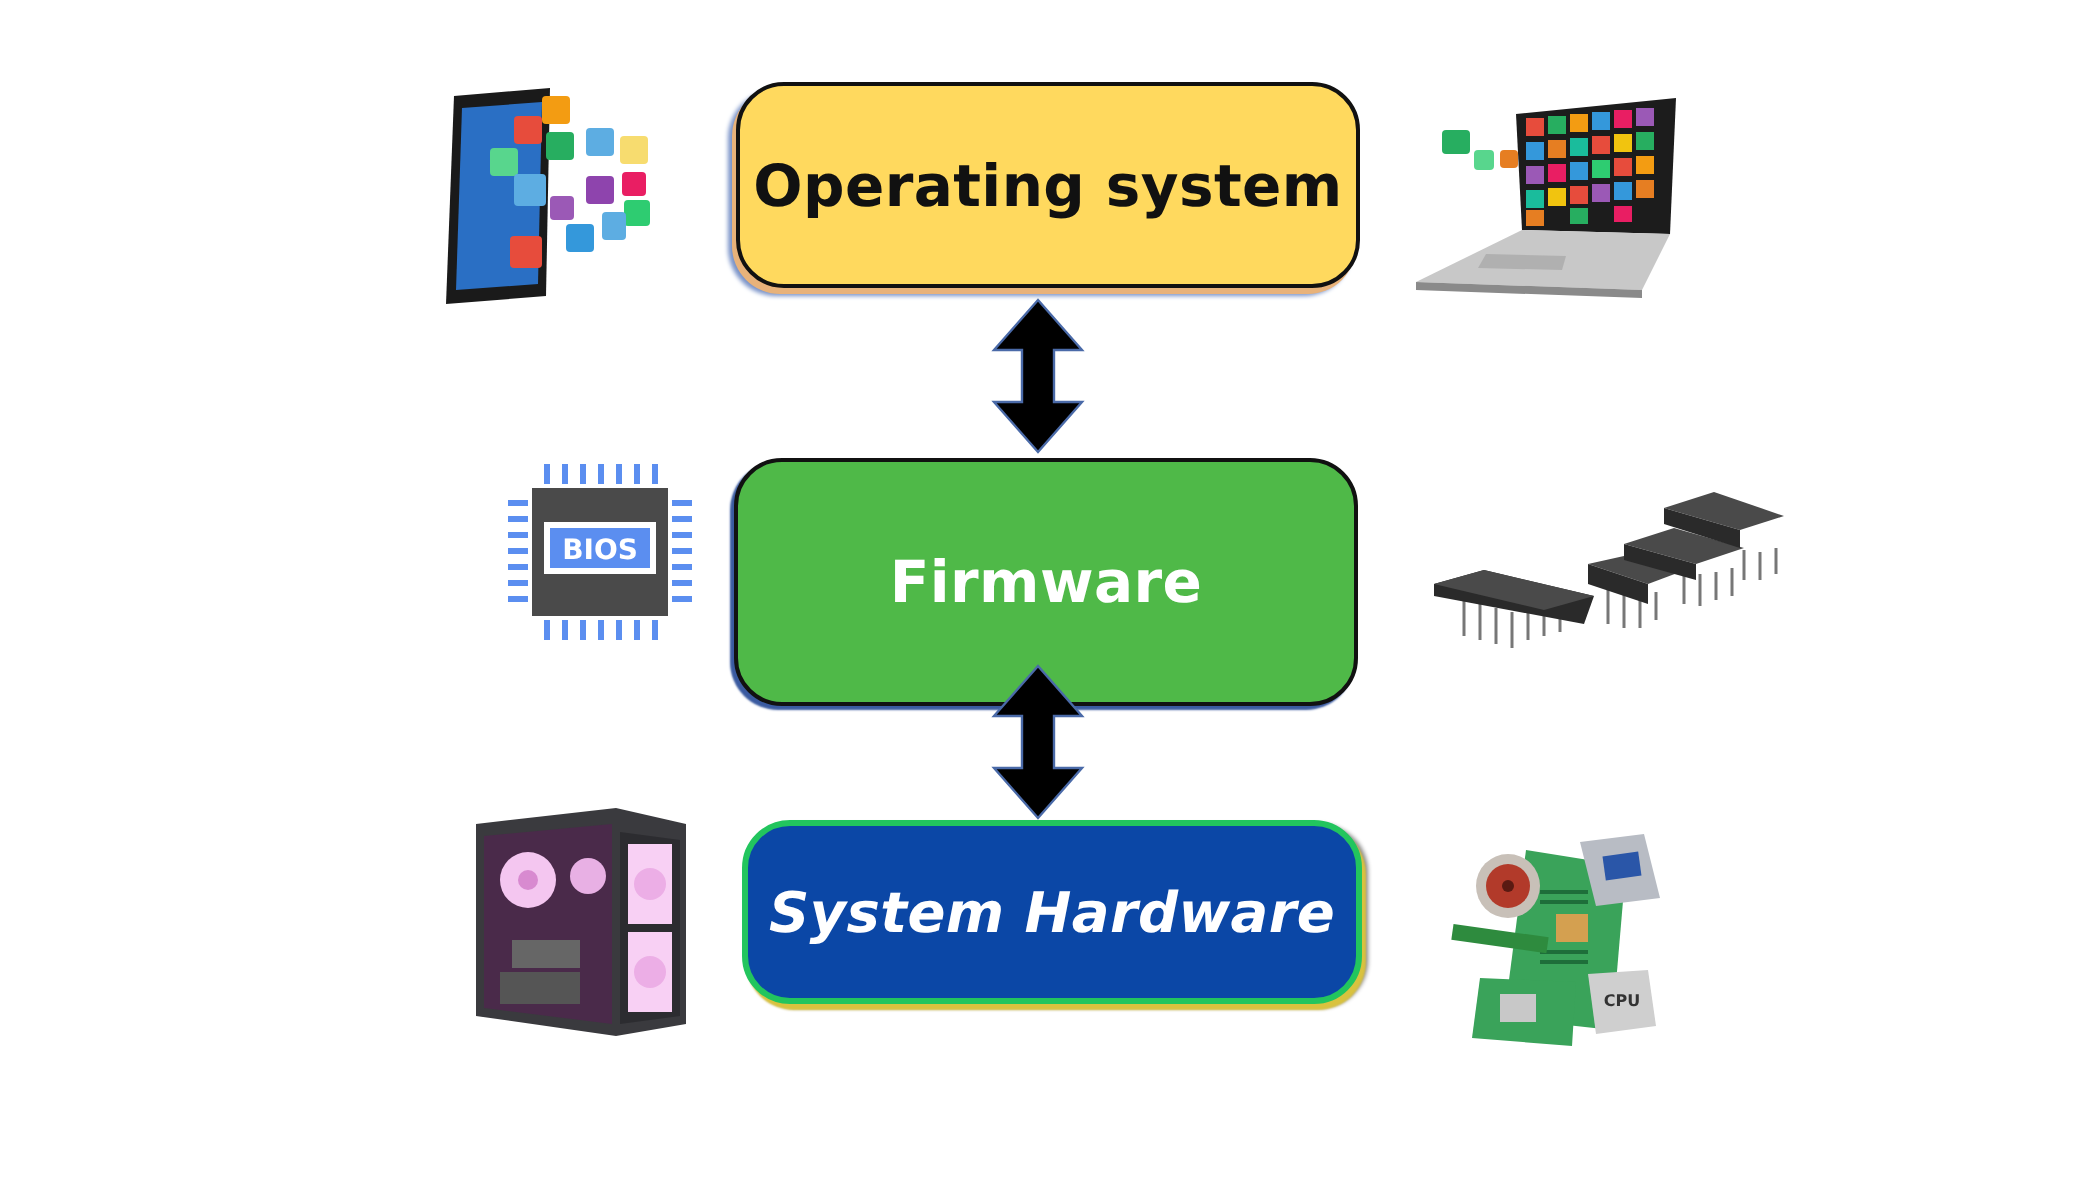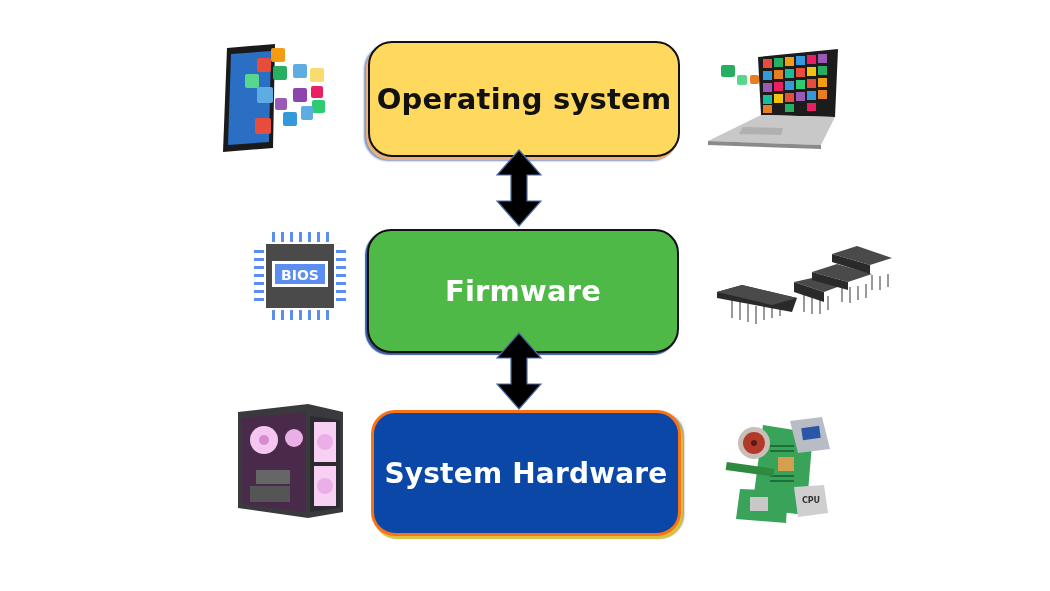--- a/index.html
+++ b/index.html
@@ -2,23 +2,23 @@
 <html><head>
 <meta charset="utf-8">
 <style>
   html, body { margin: 0; padding: 0; background: #ffffff; }
   body { width: 1050px; height: 591px; position: relative; overflow: hidden; font-family: "DejaVu Sans", sans-serif; }
   .box {
     position: absolute; display: flex; align-items: center; justify-content: center;
     border-radius: 24px; box-sizing: border-box; font-weight: bold;
     font-family: "DejaVu Sans", sans-serif; letter-spacing: 0.2px;
   }
-  .box-os { left: 368px; top: 41px; width: 312px; height: 116px; border: 2.5px solid #111; box-shadow: -2px 3px 0 #e8b27a, -4px 4px 2px #7a93c8; font-size: 29px; color: #111; align-items: center; }
+  .box-os { left: 368px; top: 41px; width: 312px; height: 103px; border: 2.5px solid #111; box-shadow: -2px 3px 0 #e8b27a, -4px 4px 2px #7a93c8; font-size: 29px; color: #111; align-items: center; }
   .box-fw { left: 367px; top: 229px; width: 312px; height: 124px; border: 2px solid #111; box-shadow: -2px 2px 1px #3a5aa0; font-size: 29px; color: #fff; }
-  .box-hw { left: 371px; top: 410px; width: 310px; height: 126px; border: 3px solid #f97316; box-shadow: 2px 3px 1px #d9c23e, 3px 2px 2px #888; font-size: 28px; color: #fff; }
+  .box-hw { left: 371px; top: 410px; width: 310px; height: 92px; border: 3px solid #22c55e; box-shadow: 2px 3px 1px #d9c23e, 3px 2px 2px #888; font-size: 28px; color: #fff; font-style: italic; }
   .arrow { position: absolute; }
   .icon { position: absolute; }
 </style>
 </head>
 <body>
 
 <div class="box box-os" style="background: rgb(255, 217, 94); color: rgb(17, 17, 17);">
   <span>Operating system</span>
 </div>
 <div class="box box-fw" style="background: rgb(79, 185, 72); color: rgb(255, 255, 255);">

